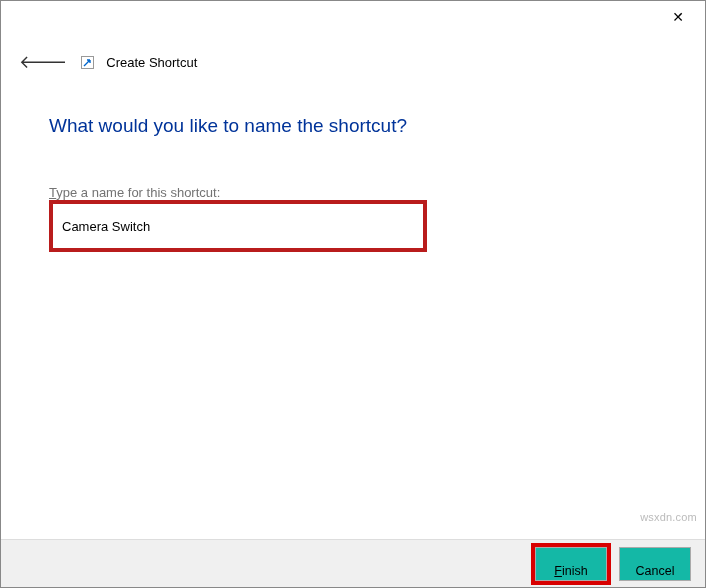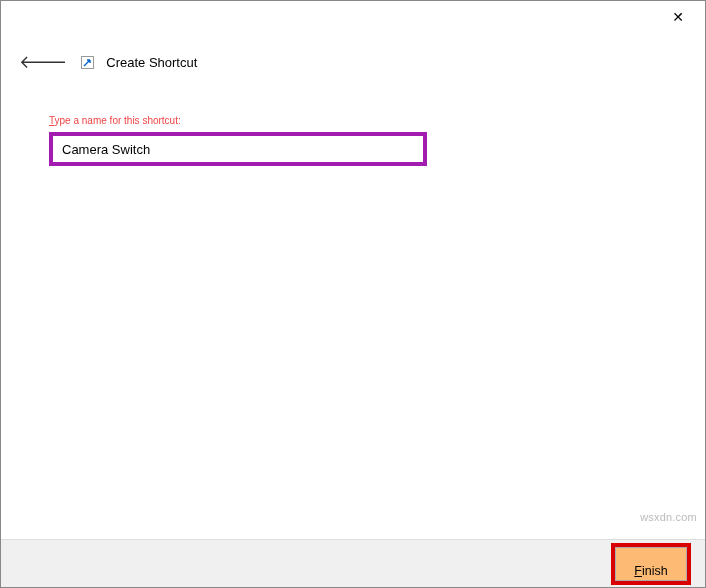--- a/index.html
+++ b/index.html
@@ -58,28 +58,27 @@
     .content {
       padding: 42px 48px 0 48px;
     }
     .heading {
       color: #003399;
       font-size: 19px;
       font-weight: 400;
       margin-bottom: 48px;
     }
     .field-label {
-      font-size: 10px;
-      color: #ef4444;
-      margin-bottom: 6px;
+      font-size: 13px;
+      color: #737373;
     }
     .field-label .underline { text-decoration: underline; }
     .input-highlight-wrap {
-      border: 4px solid #a21caf;
-      padding: 1px 1px;
+      border: 4px solid #b91c1c;
+      padding: 10px 1px;
       width: 378px;
       margin-bottom: 52px;
     }
     .name-input {
       width: 100%;
       height: 24px;
       border: none;
       outline: none;
       padding: 2px 8px;
       font-family: inherit;
@@ -101,21 +100,21 @@
       display: flex;
       justify-content: flex-end;
       align-items: center;
       padding-right: 14px;
       gap: 8px;
     }
     .btn {
       min-width: 72px;
       height: 24px;
       border: 1px solid #aaa;
-      background: #fdba74;
+      background: #14b8a6;
       font-family: inherit;
       font-size: 12.5px;
       padding: 16px 14px;
       cursor: pointer;
     }
     .btn .underline { text-decoration: underline; }
     .btn-highlight-wrap {
       border: 4px solid #d80000;
       padding: 0;
       display: inline-flex;
@@ -143,32 +142,34 @@
   <span class="shortcut-icon">
     <svg width="13" height="13" viewBox="0 0 13 13">
       <rect x="0.5" y="0.5" width="12" height="12" fill="#fff" stroke="#999"></rect>
       <path d="M3 10 L9 4 M9 4 L6 4 M9 4 L9 7" stroke="#0066cc" stroke-width="1.4" fill="none"></path>
     </svg>
   </span>
   <span class="page-title">Create Shortcut</span>
 </div>
 
 <div class="content">
+  <h1 class="heading">What would you like to name the shortcut?</h1>
 
   <div class="field-label">
     <span class="underline">T</span><span>ype a name for this shortcut:</span>
   </div>
 
   <div class="input-highlight-wrap">
     <input class="name-input" type="text" value="Camera Switch" style="">
   </div>
 
 </div>
 
 <div class="watermark">wsxdn.com</div>
 
 <div class="footer">
   <span class="btn-highlight-wrap">
     <button class="btn">
       <span class="underline">F</span><span>inish</span>
     </button>
   </span>
+  <button class="btn">Cancel</button>
 </div>
 
 </body></html>

